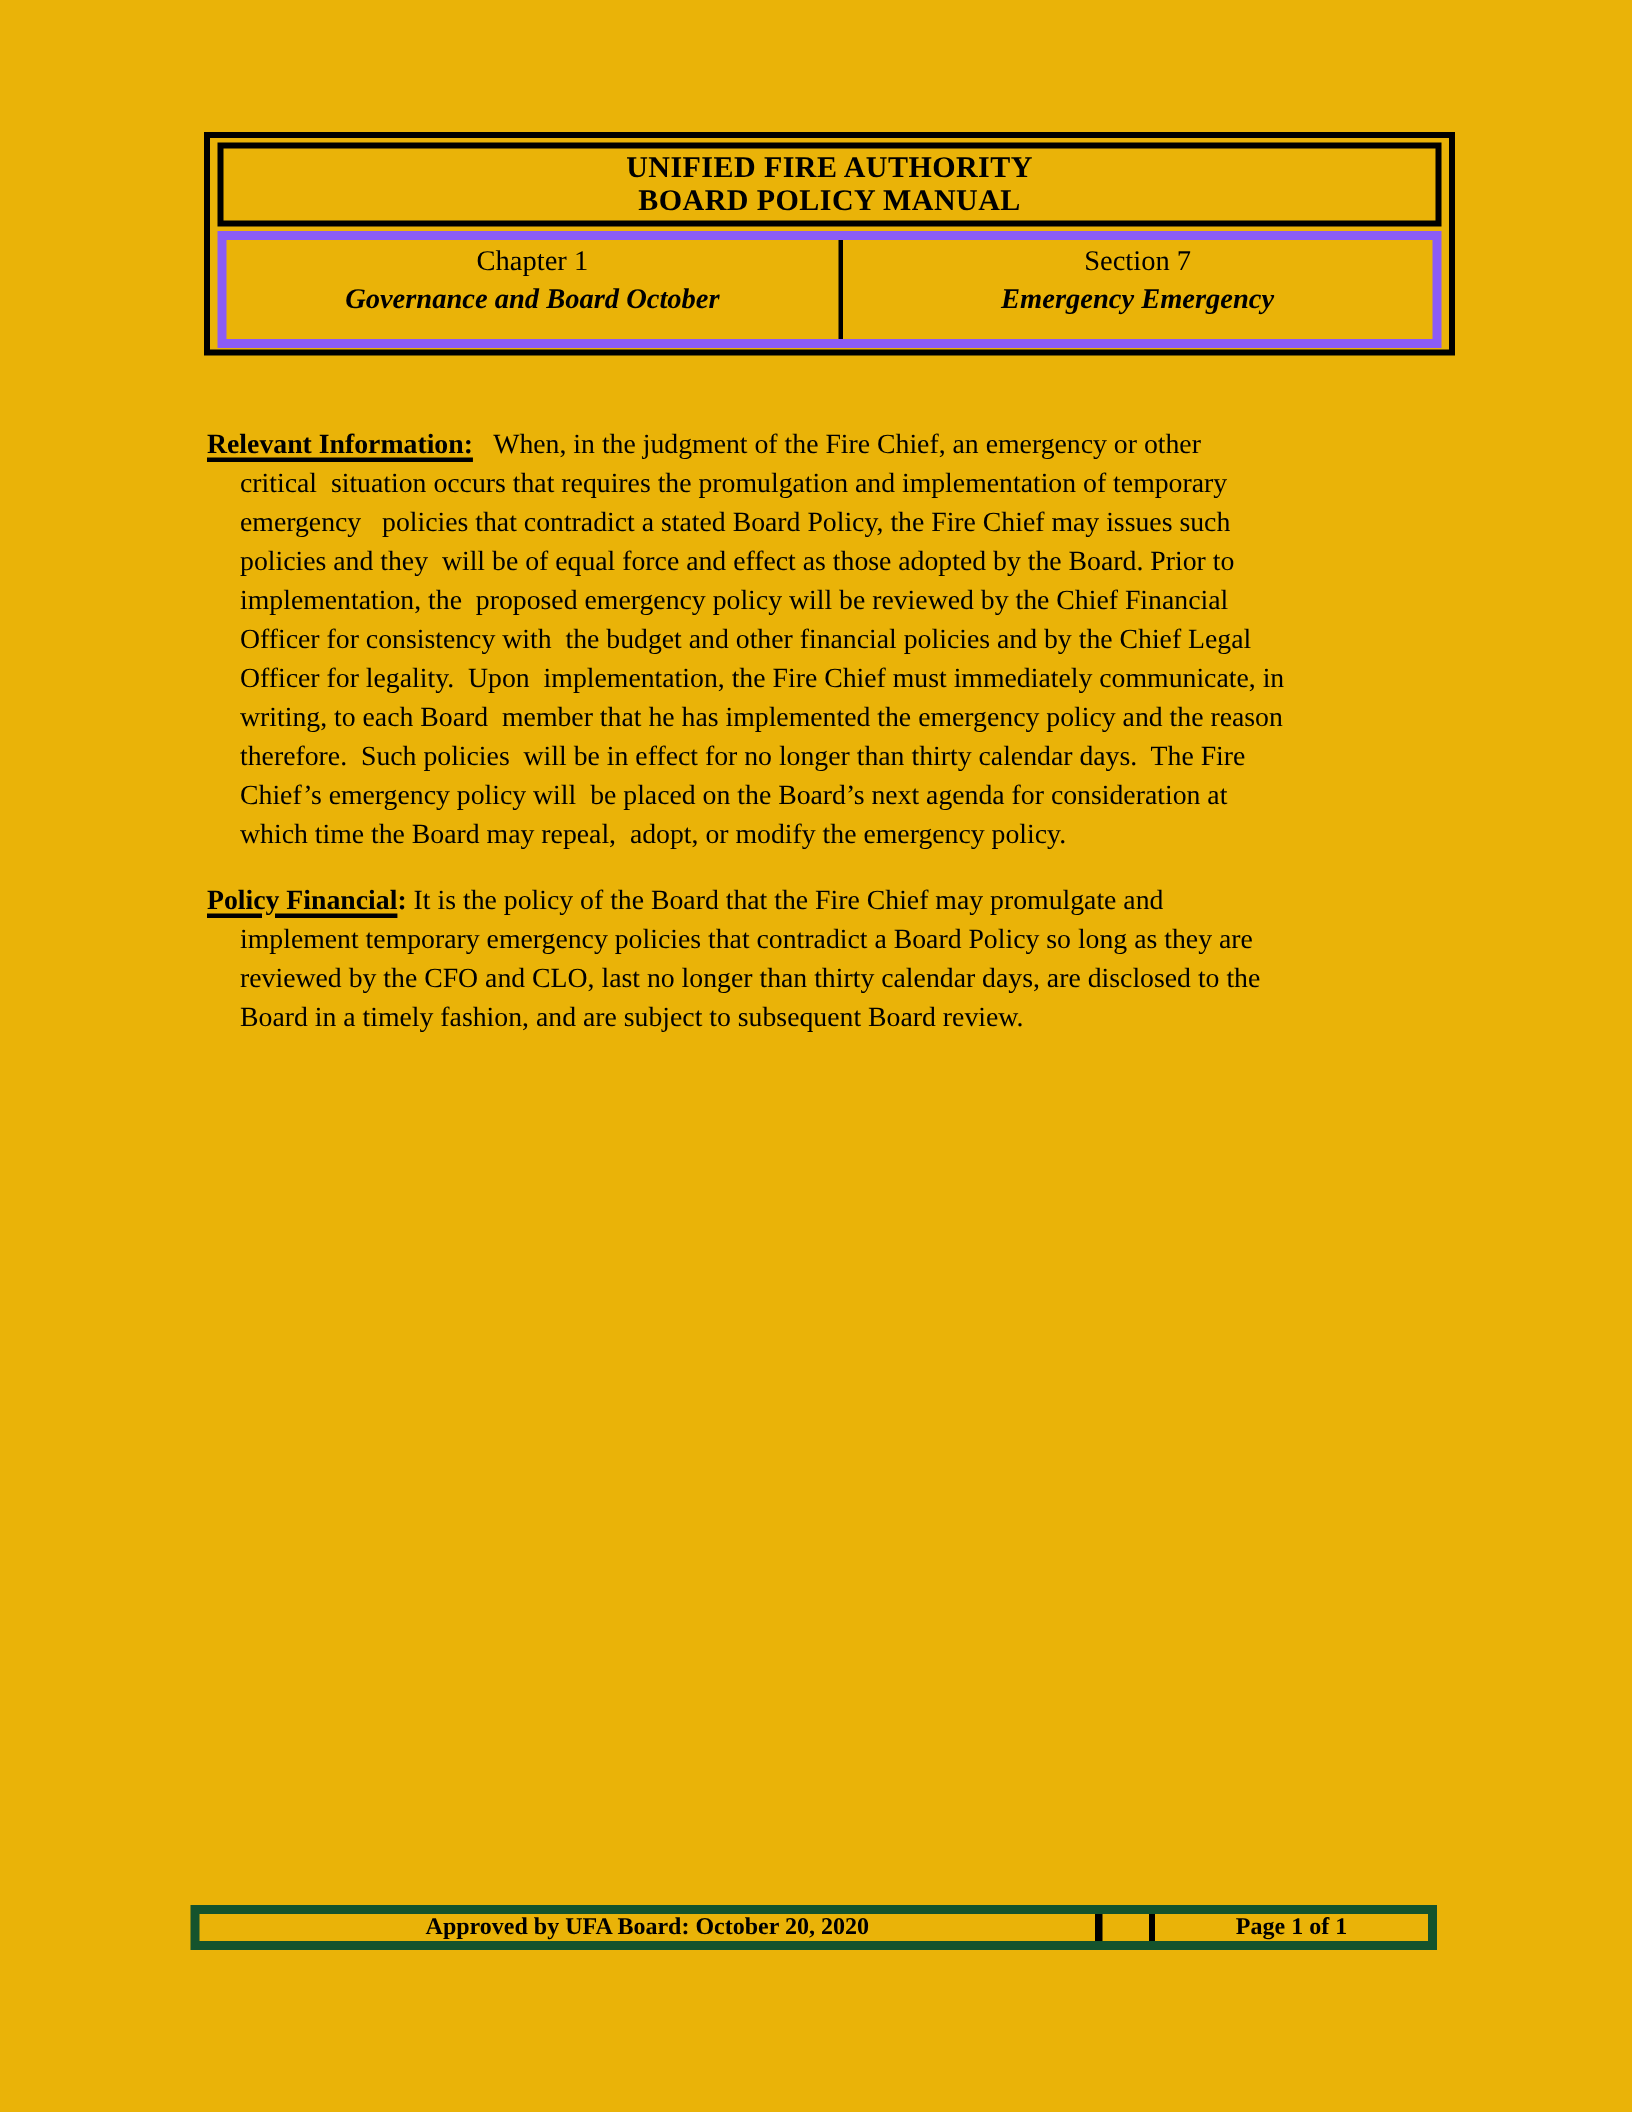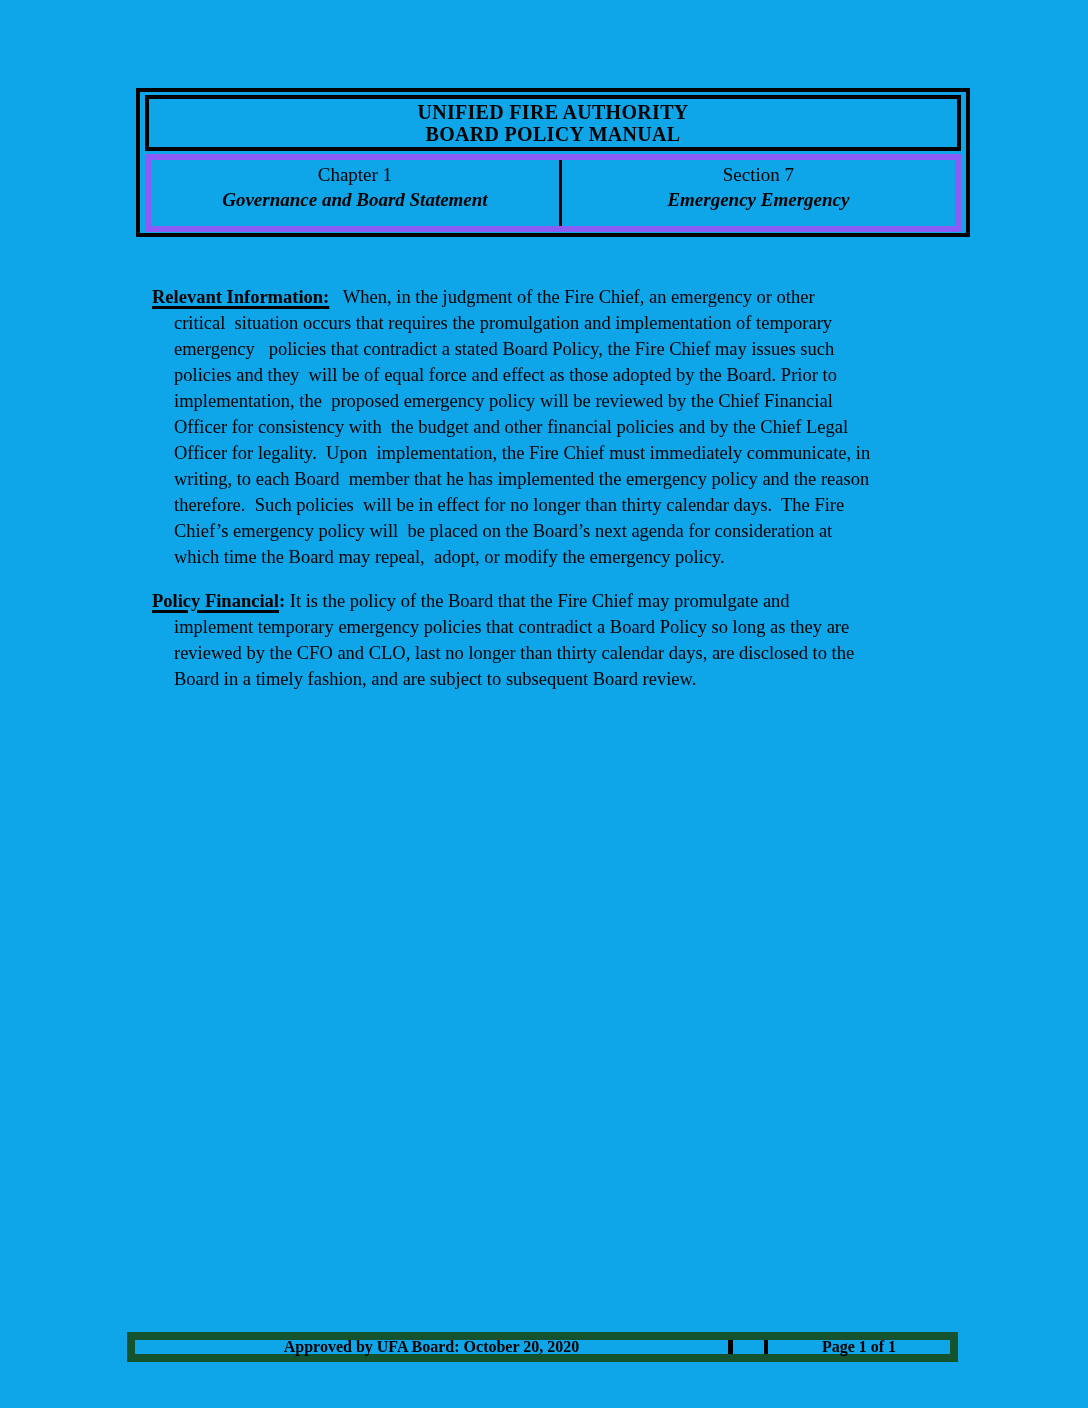--- a/index.html
+++ b/index.html
@@ -4,21 +4,21 @@
 <style>
   html, body {
     margin: 0;
     padding: 0;
     background: #ffffff;
   }
   .page {
     position: relative;
     width: 1088px;
     height: 1408px;
-    background: #0ea5e9;
+    background: #eab308;
     color: #000000;
     font-family: "Liberation Serif", "DejaVu Serif", serif;
     overflow: hidden;
   }
 
   
   .header-outer {
     position: absolute;
     left: 136px;
     top: 88px;
@@ -65,21 +65,21 @@
   .hcell-name {
     font-size: 19px;
     line-height: 26px;
     font-weight: bold;
     font-style: italic;
   }
 
   
   .doc-body {
     position: absolute;
-    left: 152px;
+    left: 138px;
     top: 284px;
     width: 832px;
     font-size: 18.5px;
     line-height: 26px;
   }
   .para { margin: 0; }
   .para + .para { margin-top: 18px; }
   .para-heading {
     font-weight: bold;
     text-decoration: underline;
@@ -97,25 +97,25 @@
   .para-lines {
     display: block;
     white-space: pre;
     margin-left: 22px;
   }
 
   
   .footer-outer {
     position: absolute;
     left: 127px;
-    top: 1332px;
+    top: 1270px;
     width: 831px;
     height: 30px;
     box-sizing: border-box;
-    border: 8px solid #14532d;
+    border: 6px solid #14532d;
     display: flex;
     align-items: stretch;
   }
   .footer-left {
     flex: 1;
     box-sizing: border-box;
     border-right: 5px solid #000;
     display: flex;
     align-items: center;
     justify-content: center;
@@ -142,21 +142,21 @@
 <div class="page">
 
   <div class="header-outer">
     <div class="title-box">
       <div class="title-line">UNIFIED FIRE AUTHORITY</div>
       <div class="title-line">BOARD POLICY MANUAL</div>
     </div>
     <div class="row2-box">
       <div class="hcell hcell-left">
         <div class="hcell-label">Chapter 1</div>
-        <div class="hcell-name">Governance and Board Statement</div>
+        <div class="hcell-name">Governance and Board October</div>
       </div>
       <div class="hcell hcell-right">
         <div class="hcell-label">Section 7</div>
         <div class="hcell-name">Emergency Emergency</div>
       </div>
     </div>
   </div>
 
   <div class="doc-body">
     <p class="para"><span class="para-heading">Relevant Information:</span><span class="para-firstline">   When, in the judgment of the Fire Chief, an emergency or other</span><span class="para-lines">critical  situation occurs that requires the promulgation and implementation of temporary

